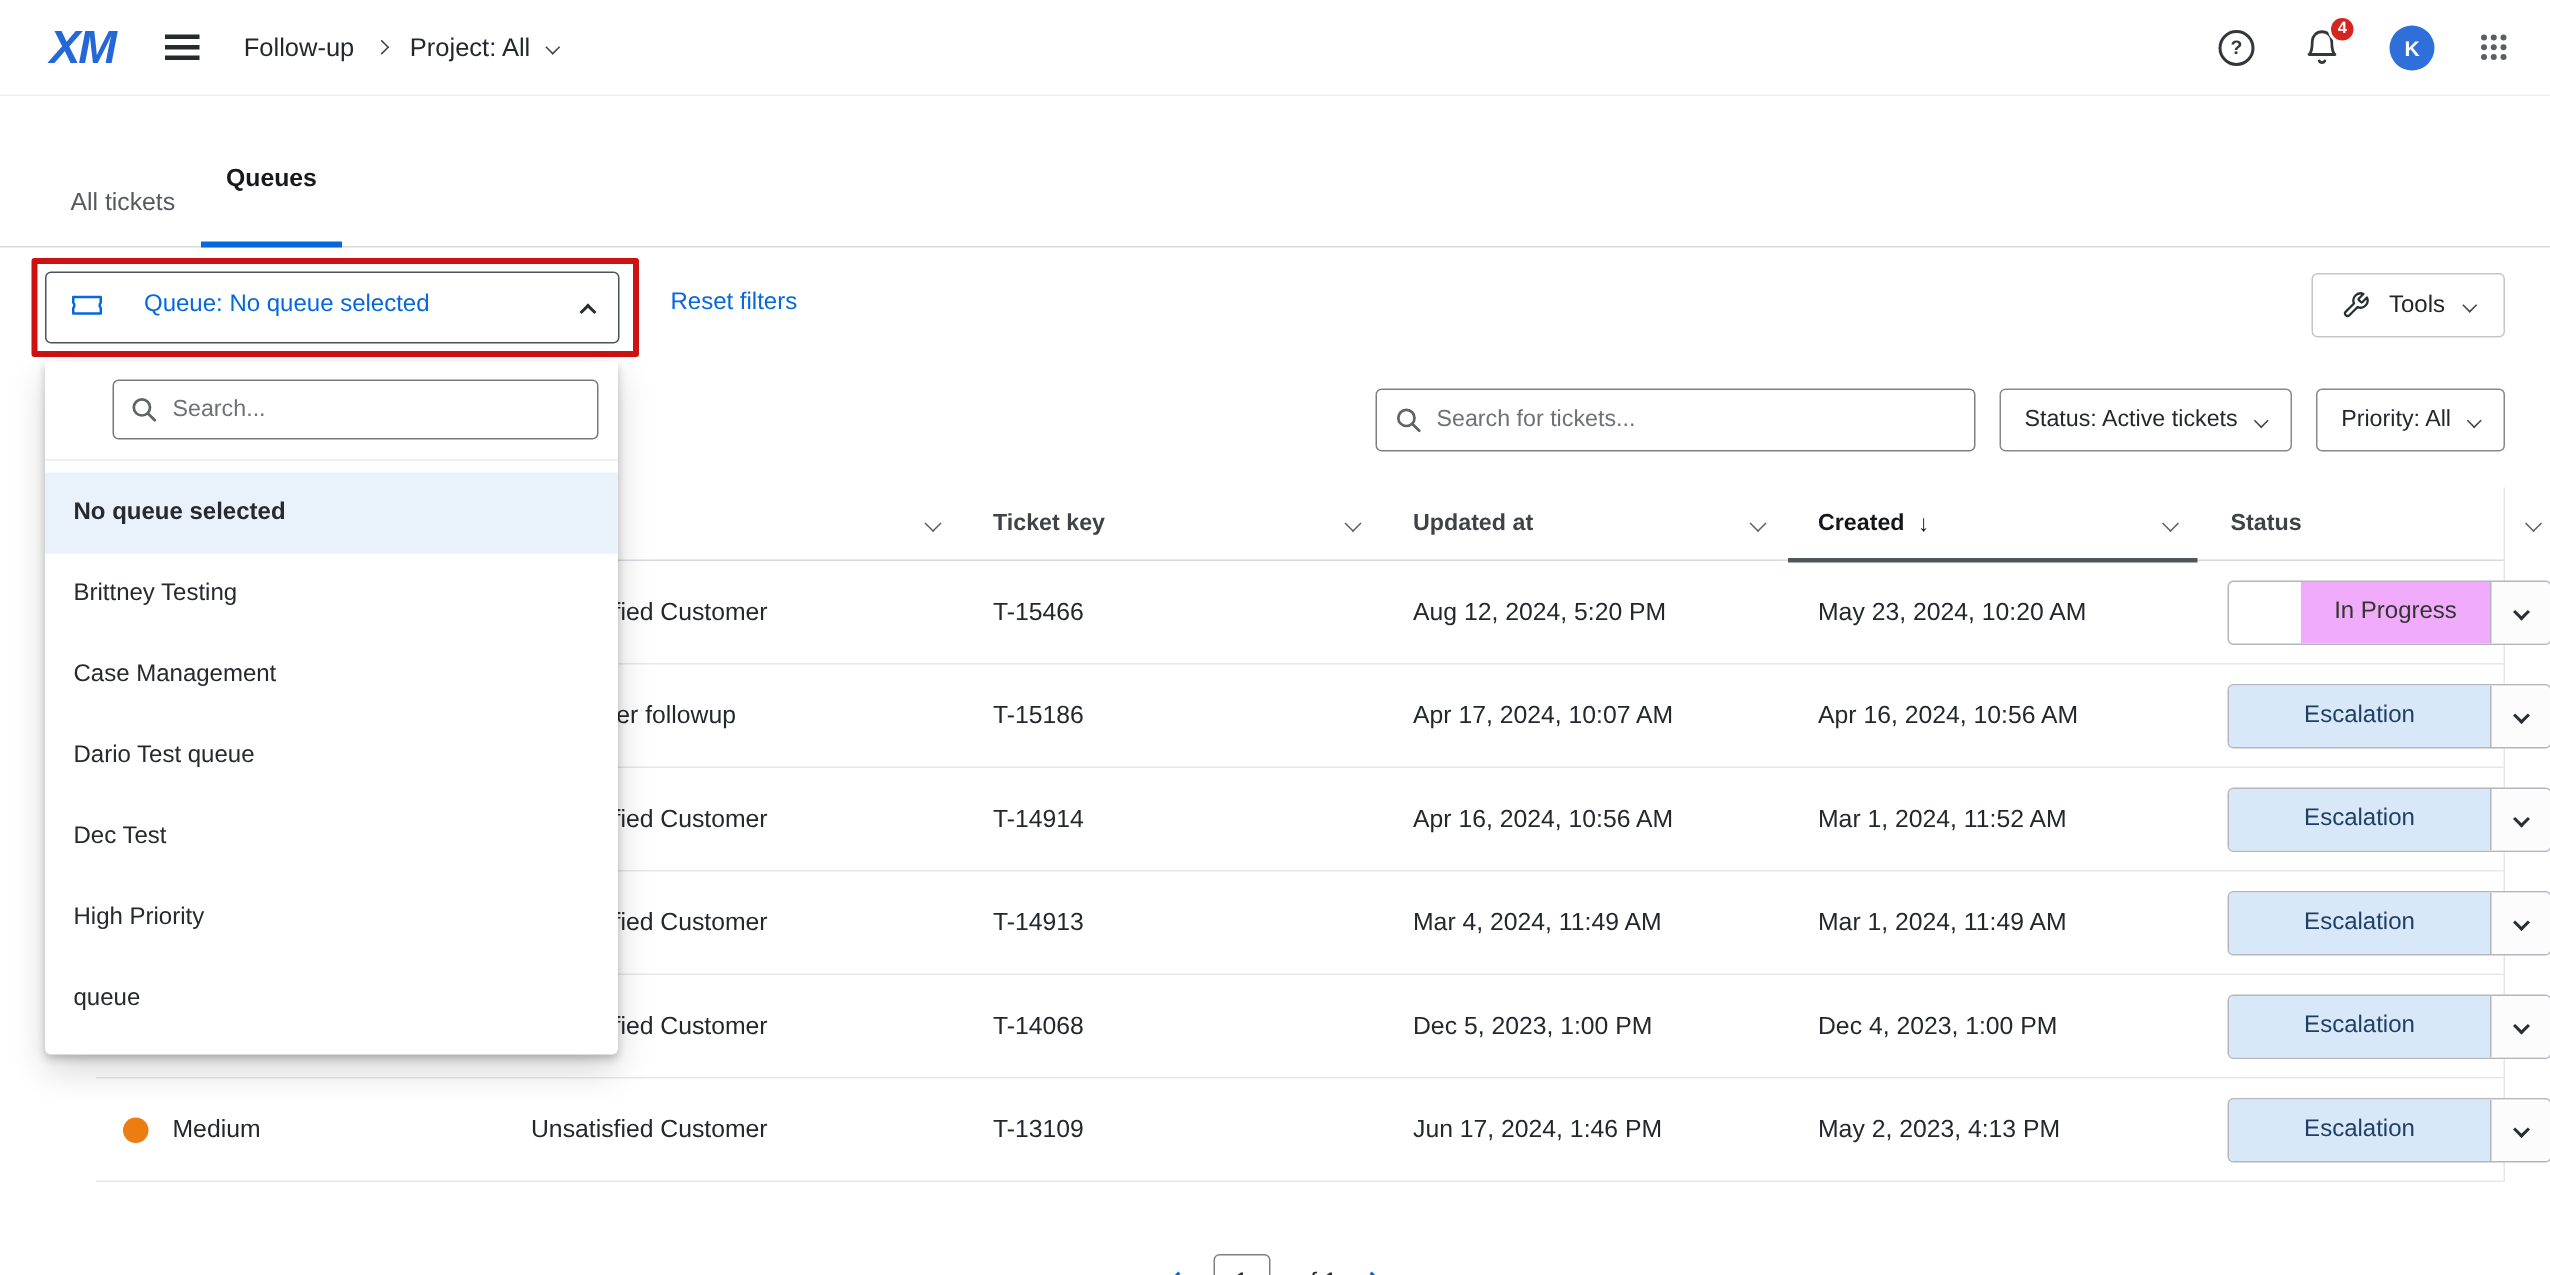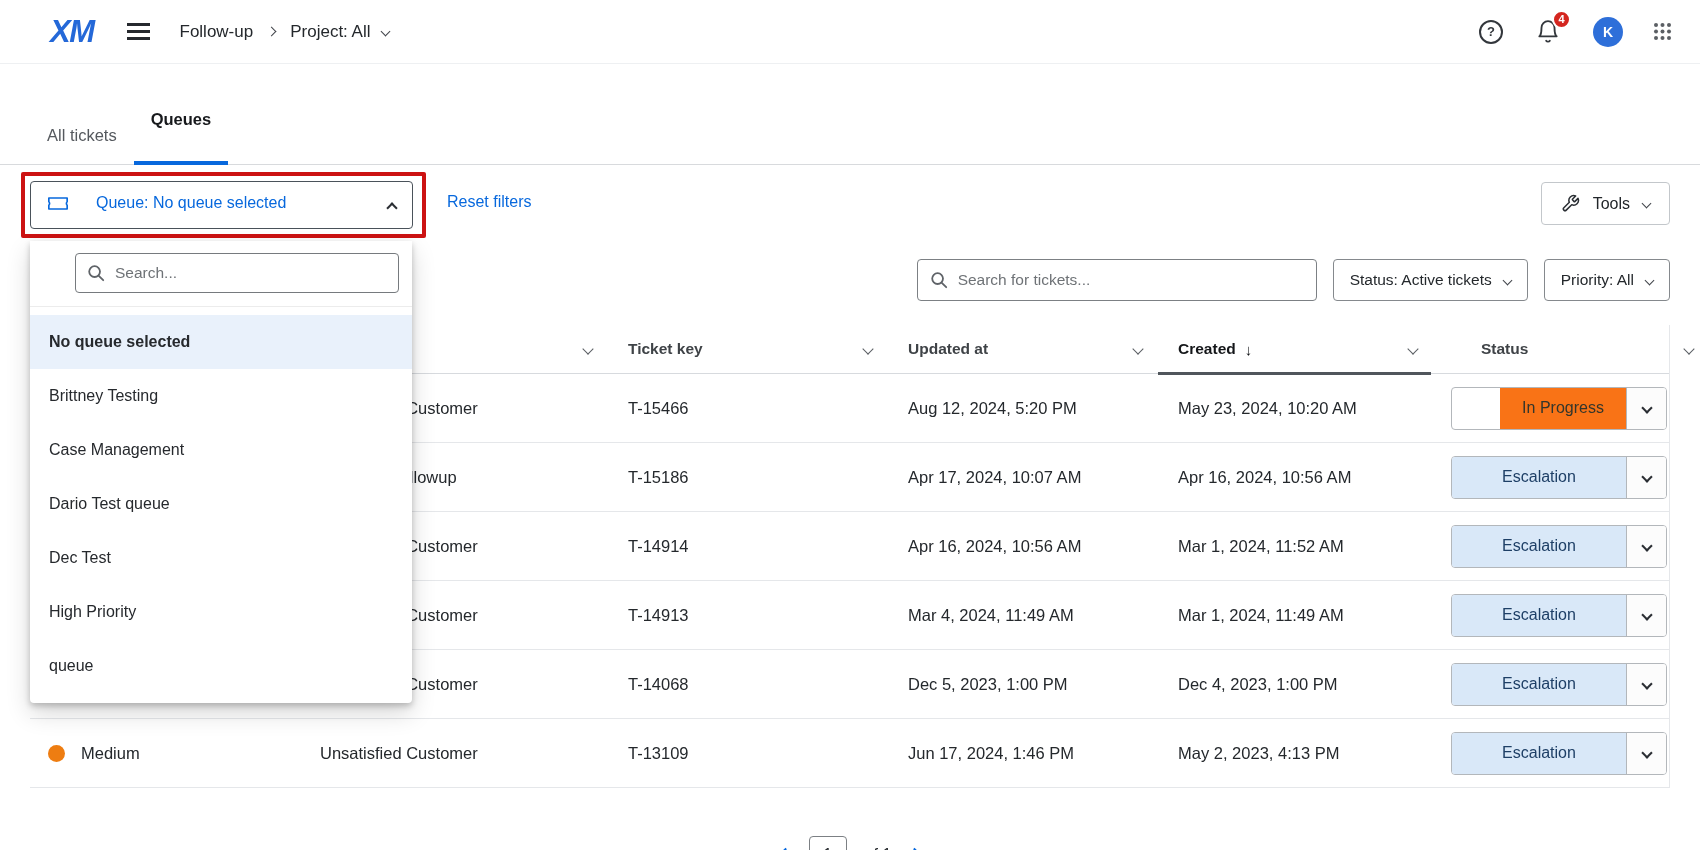--- a/index.html
+++ b/index.html
@@ -3,21 +3,21 @@
 <meta charset="utf-8">
 <style>
   * { box-sizing: border-box; margin: 0; padding: 0; }
   html,body { width:1700px; height:850px; }
   body { font-family:"Liberation Sans", sans-serif; background:#fff; color:#24282c; }
   .page { position:relative; width:1700px; height:850px; background:#fff; overflow:hidden; }
 
   
   .topnav { position:absolute; top:0; left:0; right:0; height:64px; display:flex; align-items:center;
             padding:0 28px 0 33px; border-bottom:1px solid #eef0f2; background:#fff; }
-  .logo { font-size:31px; font-weight:900; font-style:italic; color:#2468d8; letter-spacing:-1.5px; margin-right:32px; cursor:pointer;margin-left:17px; }
+  .logo { font-size:31px; font-weight:900; font-style:italic; color:#2468d8; letter-spacing:-1.5px; margin-right:32px; cursor:pointer; }
   .menu-wrap { width:26px; height:26px; display:flex; align-items:center; justify-content:center; margin-right:28px; cursor:pointer; }
   .menu-bars { display:inline-block; width:23px; height:2.2px; background:#26292e; color:#26292e;
                box-shadow:0 -7px 0 currentColor, 0 7px 0 currentColor; }
   .breadcrumb { display:flex; align-items:center; gap:15px; font-size:17px; color:#24282c; }
   .crumb-proj { display:flex; align-items:center; gap:11px; cursor:pointer; }
   .nav-right { margin-left:auto; display:flex; align-items:center; gap:31px; }
   .help-icon { width:24px; height:24px; border:2px solid #33373c; border-radius:50%; display:flex;
                align-items:center; justify-content:center; cursor:pointer; }
   .help-icon::after { content:"?"; font-size:13px; font-weight:bold; color:#33373c; }
   .bell-wrap { position:relative; width:28px; height:28px; display:flex; align-items:center; justify-content:center; cursor:pointer; }
@@ -63,45 +63,45 @@
   
   .filter-row { position:absolute; top:259px; right:30px; display:flex; gap:16px; }
   .search-box { width:400px; height:42px; border:1px solid #7c8084; border-radius:4px; background:#fff;
                 display:flex; align-items:center; gap:10px; padding:0 12px; }
   .search-box input { border:none; outline:none; flex:1; font-size:15.5px; font-family:inherit; color:#24282c; background:transparent; }
   .search-box input::placeholder { color:#6e7276; }
   .filter-btn { height:42px; background:#fff; border:1px solid #85898d; border-radius:4px; display:flex;
                 align-items:center; gap:12px; padding:0 16px; font-size:15.5px; color:#24282c; font-family:inherit; cursor:pointer; }
 
   
-  .table { position:absolute; top:325px; left:30px; width:1640px; border-right:1px solid #e5e7ea; }
+  .table { position:absolute; top:325px; left:30px; width:1640px; border-right:1px solid #e5e7ea;padding-left:34px; }
   .thead, .tr { display:grid; grid-template-columns:285px 305px 280px 270px 275px 1fr; }
   .thead { height:49px; border-bottom:1px solid #d7dade; }
   .th { height:100%; display:flex; align-items:center; position:relative; font-size:15.5px; font-weight:bold;
         color:#3f4347; padding-left:8px; padding-right:28px; cursor:pointer; }
   .th .chev.hdr { margin-left:auto; }
   .th.col-priority { padding-left:18px; }
   .th.col-subject  { padding-left:5px; }
   .th.col-created  { color:#141619; }
   .th.col-created::after { content:""; position:absolute; left:-12px; right:14px; bottom:-1.5px; height:2.5px; background:#50565c; }
   .th.col-created .sort-arrow { margin-left:9px; font-size:15px; font-weight:bold; color:#141619; }
-  .th.col-status { padding-left:8px;margin-left:28px; }
+  .th.col-status { padding-left:8px; }
   .th.col-status .chev.hdr { position:absolute; right:-24px; margin-left:0; }
   .tr { height:69px; align-items:center; border-bottom:1px solid #e5e7ea; font-size:16.5px; color:#24282c; cursor:pointer; }
   .td { padding-left:8px; padding-right:18px; white-space:nowrap; overflow:hidden; }
   .td.priority-cell { display:flex; align-items:center; gap:16px; padding-left:18px; }
   .dot { width:17px; height:17px; border-radius:50%; background:#ee7d11; flex:none; }
   .td.subject-cell { padding-left:5px; }
   .td.status-cell { padding-left:6px; padding-right:0; overflow:visible; }
   .badge { display:flex; width:216px; height:43px; border:1px solid #b3b7bb; border-radius:4px;
            overflow:hidden; background:#fff; align-items:stretch; cursor:pointer; }
   .badge-label { flex:1; display:flex; align-items:center; justify-content:center; font-size:16px; }
   .badge-caret { width:40px; border-left:1px solid #b3b7bb; background:#fcfcfc; display:flex;
                  align-items:center; justify-content:center; color:#2a2e33; }
-  .badge[data-status-type="in-progress"] .badge-label { background:#f97316; color:#33362c;margin-left:48px; }
+  .badge[data-status-type="in-progress"] .badge-label { background:#f0abfc; color:#33362c;margin-left:48px; }
   .badge[data-status-type="escalation"]  .badge-label { background:#d9e8f8; color:#1e3f66; }
 
   
   .queue-panel { position:absolute; left:30px; top:241px; width:382px; background:#fff; z-index:100;
                  border-radius:0 0 4px 4px; box-shadow:0 3px 6px rgba(0,0,0,.22), 0 10px 24px rgba(0,0,0,.16); }
   .panel-search { padding:12px 13px 13px; border-bottom:1px solid #ececec; }
   .panel-search-inner { height:40px; border:1px solid #767a7e; border-radius:4px; display:flex;
                         align-items:center; gap:10px; padding:0 11px;margin-left:32px; }
   .panel-search-inner input { border:none; outline:none; flex:1; font-size:15.5px; font-family:inherit; color:#24282c; }
   .panel-search-inner input::placeholder { color:#6e7276; }

